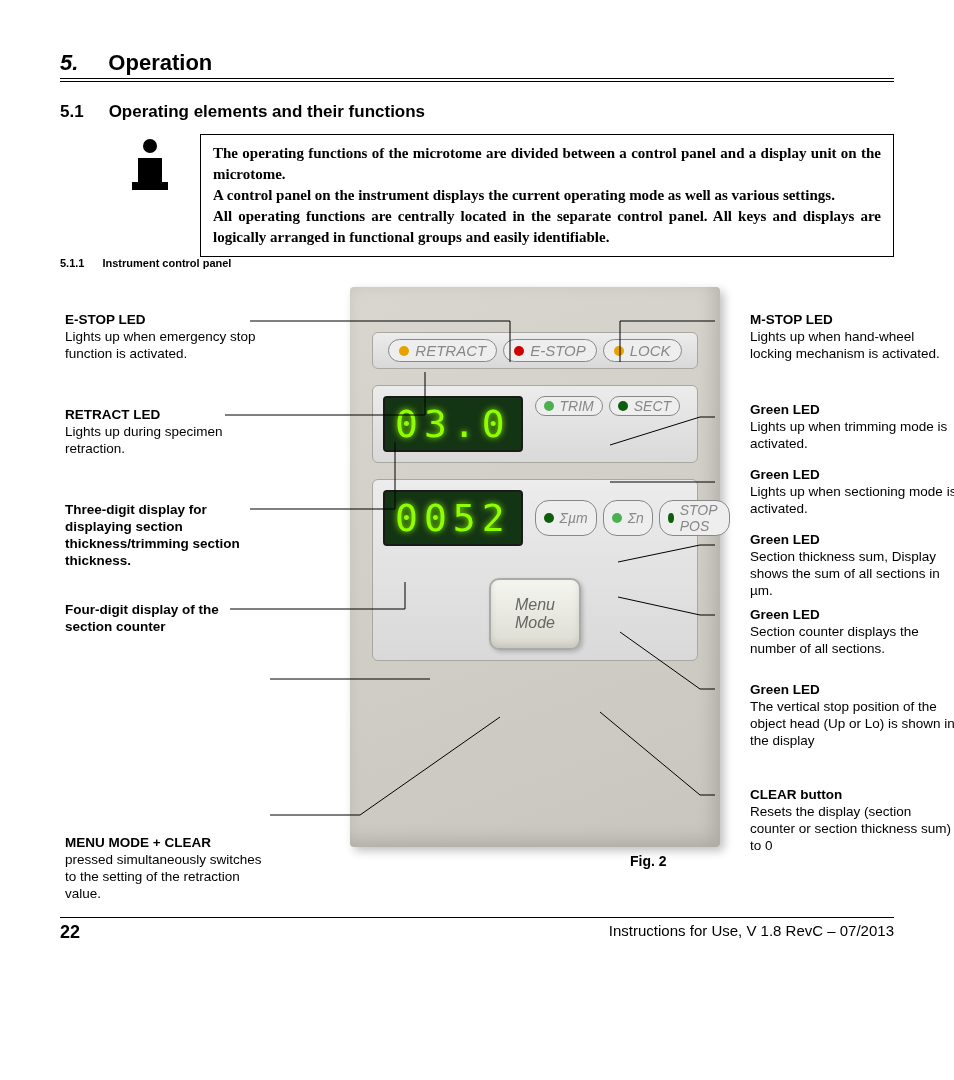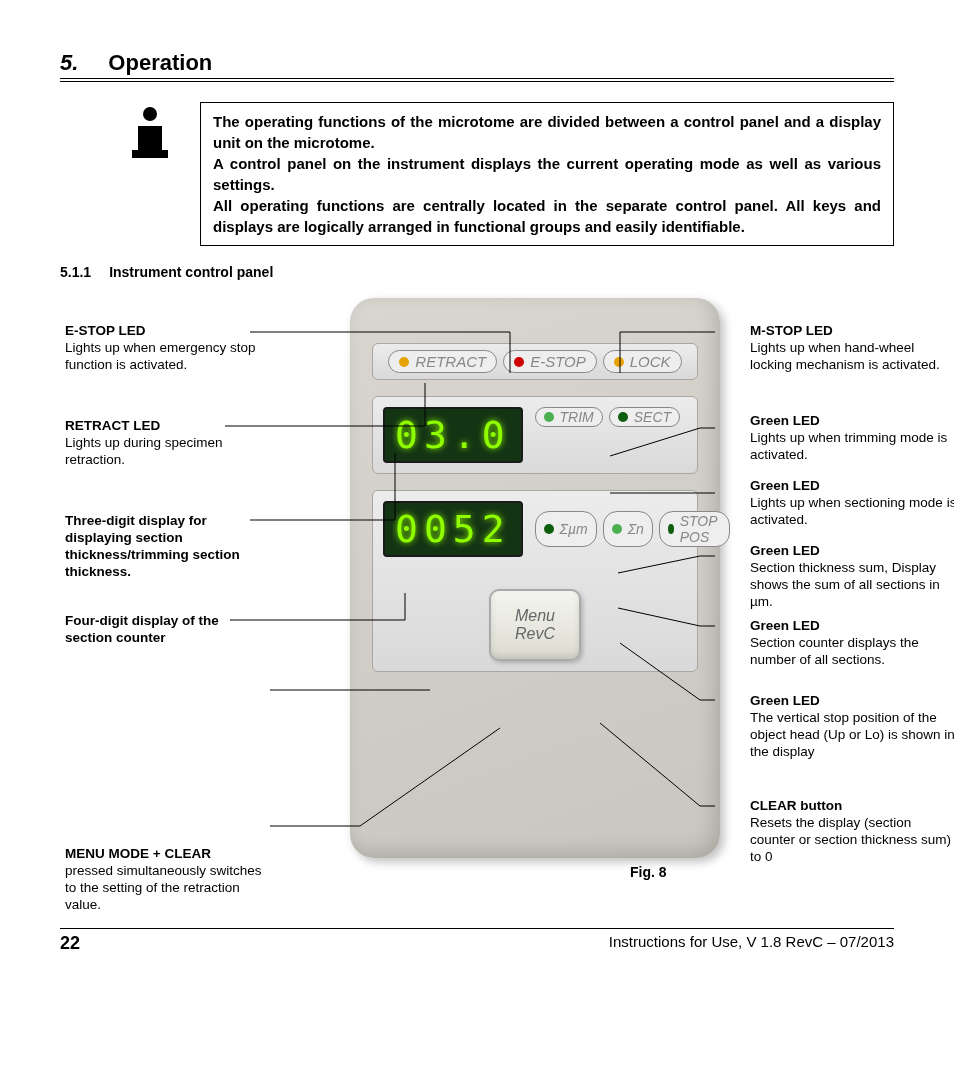--- a/index.html
+++ b/index.html
@@ -34,21 +34,21 @@
   .section-header {
     display: flex;
     gap: 25px;
     font-size: 17px;
     font-weight: 700;
     margin-bottom: 12px;
   }
   .info-block {
     display: flex;
     gap: 20px;
-    margin-bottom: 18px;
+    font-family: Liberation Serif, serif;
   }
   .info-icon {
     width: 60px;
     height: 60px;
     display: flex;
     align-items: center;
     justify-content: center;
     flex-shrink: 0;
     margin-left: 60px;
   }
@@ -58,37 +58,37 @@
     padding: 8px 12px;
     font-size: 15px;
     font-weight: 700;
     line-height: 1.4;
     text-align: justify;
     flex: 1;
   }
   .subsection-header {
     display: flex;
     gap: 18px;
-    font-size: 14px;
+    font-size: 11px;
     font-weight: 700;
     margin: 0 0 18px 0;
   }
   .diagram {
     position: relative;
     height: 620px;
     font-weight: 700;
   }
   .panel-img {
     position: absolute;
     left: 290px;
     top: 0;
     width: 370px;
     height: 560px;
     background: linear-gradient(160deg,#d8d6cf,#c8c6be);
-    border-radius: 24px;
+    border-radius: 4px;
     box-shadow: inset -6px -6px 18px rgba(0,0,0,.15), 4px 4px 10px rgba(0,0,0,.25);
     padding: 45px 22px 22px 22px;
     box-sizing: border-box;
   }
   .row1 {
     display:flex; gap:6px; justify-content:center;
     background:linear-gradient(#ececec,#d9d9d9);
     border:1px solid #a8a8a0; border-radius:6px; padding:6px;
   }
   .pill {
@@ -146,20 +146,24 @@
 </style>
 </head>
 <body>
 
 <div class="page">
   <div class="chapter-header">
     <span class="chapter-num">5.</span>
     <span class="chapter-title">Operation</span>
   </div>
 
+  <div class="section-header">
+    <span>5.1</span>
+    <span>Operating elements and their functions</span>
+  </div>
 
   <div class="info-block">
     <div class="info-icon">
       <svg width="44" height="52" viewBox="0 0 44 52">
         <circle cx="22" cy="8" r="7" fill="#000"></circle>
         <rect x="10" y="20" width="24" height="28" fill="#000"></rect>
         <rect x="4" y="44" width="36" height="8" fill="#000"></rect>
       </svg>
     </div>
     <div class="info-box">
@@ -220,21 +224,21 @@
               </div>
             <div class="pill">
                 <span class="led dgreen"></span>
                 <span>STOP POS</span>
               </div>
           </div>
         </div>
         <div class="btn-row">
           <div class="keybtn">
               <span style="white-space:pre-line">Menu
-RevC</span>
+Mode</span>
             </div>
         </div>
       </div>
     </div>
 
     <div class="annot left" style="top:25px;width:200px"><span class="ttl">E-STOP LED</span><br><span>Lights up when emergency stop function is activated.</span></div>
     <div class="annot left" style="top:120px;width:200px"><span class="ttl">RETRACT LED</span><br><span>Lights up during specimen retraction.</span></div>
     <div class="annot left" style="top:215px;width:200px"><span class="ttl">Three-digit display for displaying section thickness/trimming section thickness.</span></div>
     <div class="annot left" style="top:315px;width:200px"><span class="ttl">Four-digit display of the section counter</span></div>
     <div class="annot left" style="top:548px;width:200px"><span class="ttl">MENU MODE + CLEAR</span><br><span>pressed simultaneously switches to the setting of the retraction value.</span></div>
@@ -272,20 +276,20 @@
           <line x1="640" y1="258" x2="558" y2="275"></line>
         <line x1="655" y1="328" x2="640" y2="328"></line>
           <line x1="640" y1="328" x2="558" y2="310"></line>
         <line x1="655" y1="402" x2="640" y2="402"></line>
           <line x1="640" y1="402" x2="560" y2="345"></line>
         <line x1="655" y1="508" x2="640" y2="508"></line>
           <line x1="640" y1="508" x2="540" y2="425"></line>
       </g>
     </svg>
 
-    <div class="fig-caption">Fig. 8</div>
+    <div class="fig-caption">Fig. 2</div>
   </div>
 
   <div class="footer">
     <span class="pg">22</span>
     <span>Instructions for Use, V 1.8 RevC – 07/2013</span>
   </div>
 </div>
 
 </body></html>

